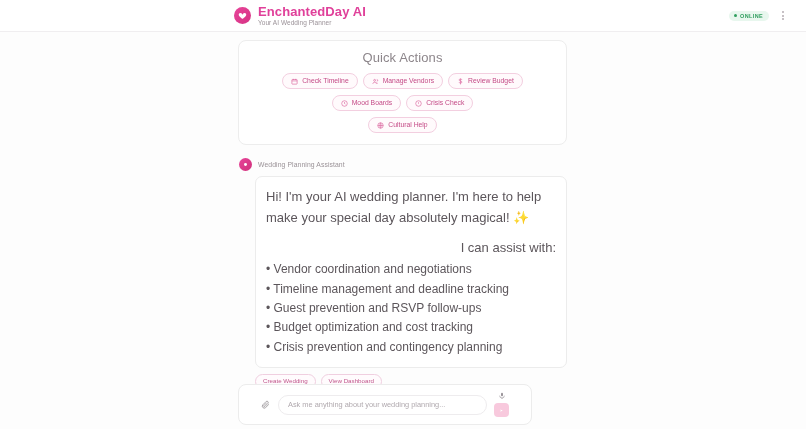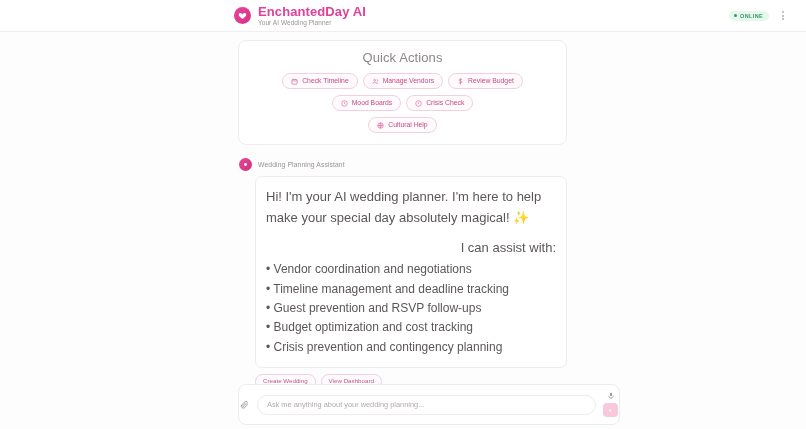--- a/index.html
+++ b/index.html
@@ -214,25 +214,25 @@
     font-size: 5.3px;
     color: #bdb6bb;
     letter-spacing: 0.15px;
   }
 
   
   .composer-wrap {
     position: absolute;
     left: 238px;
     top: 352px;
-    width: 382px;
+    width: 294px;
     background: #ffffff;
     border: 1px solid #ececec;
     border-radius: 8px;
-    padding: 7px 0;
+    padding: 7px 21px;
     display: flex;
     align-items: center;
     gap: 7px;
     min-height: 41px;
   }
   .attach-btn {
     color: #8f8a8e;
     display: flex;
     align-items: center;
     cursor: pointer;

